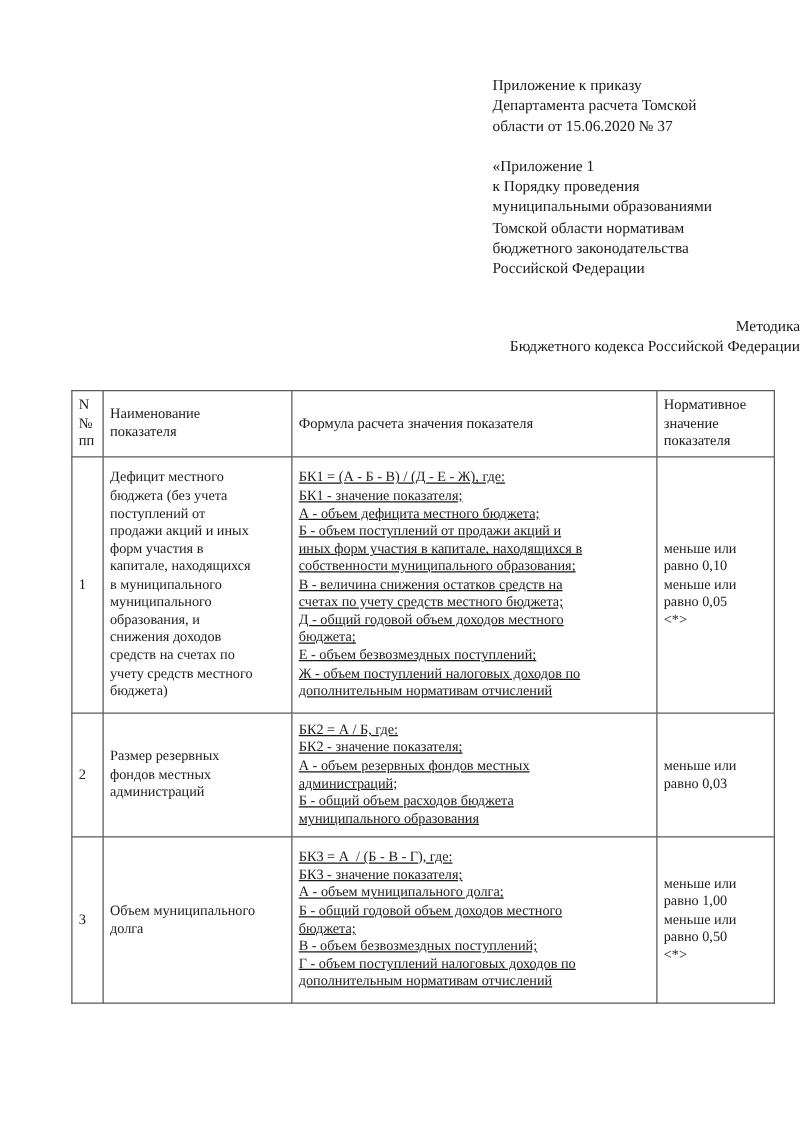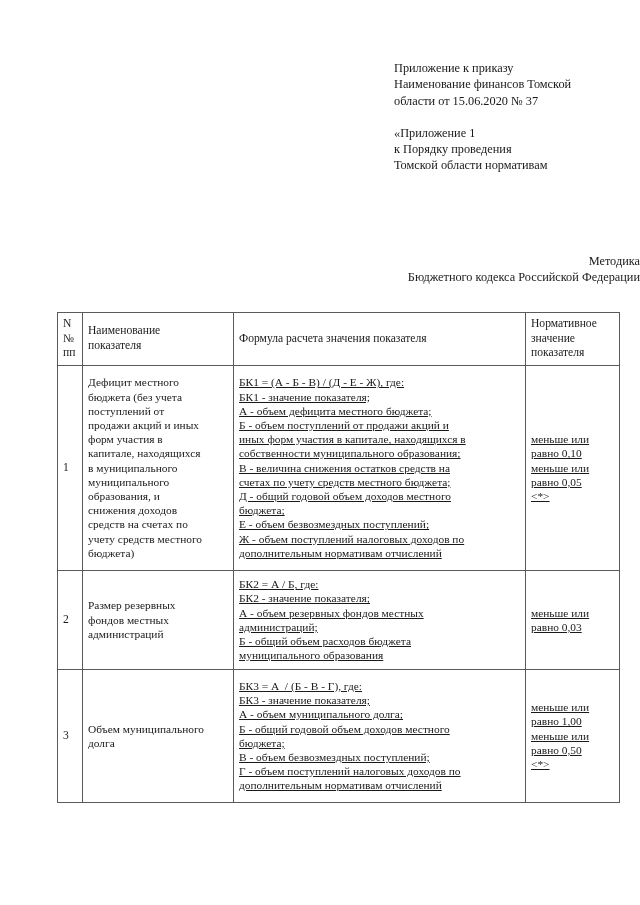--- a/index.html
+++ b/index.html
@@ -110,44 +110,46 @@
     vertical-align: top;
     padding-left: 7px;
     padding-right: 4px;
     padding-top: 6px;
     text-decoration: underline;
   }
   td.norm {
     vertical-align: middle;
     padding-left: 8px;
     padding-right: 4px;
-    text-decoration: underline;
   }
   td .line { display: block; white-space: pre-wrap; }
 
   
   tr.row-1 { height: 205px; }
   tr.row-2 { height: 99px; }
   tr.row-3 { height: 133px; }
 </style>
 </head>
 <body>
 
 <div class="page">
 
   <div class="approval-block">
     <div class="para">
       <span class="line">Приложение к приказу</span>
-      <span class="line">Наименование финансов Томской</span>
+      <span class="line">Департамента расчета Томской</span>
       <span class="line">области от 15.06.2020 № 37</span>
     </div>
     <div class="para">
       <span class="line">«Приложение 1</span>
       <span class="line">к Порядку проведения</span>
+      <span class="line">муниципальными образованиями</span>
       <span class="line">Томской области нормативам</span>
+      <span class="line">бюджетного законодательства</span>
+      <span class="line">Российской Федерации</span>
     </div>
   </div>
 
   <div class="doc-title">
     <span class="line">Методика</span>
     <span class="line">Бюджетного кодекса Российской Федерации</span>
   </div>
 
   <div class="table-wrap">
     <table class="methodology">

